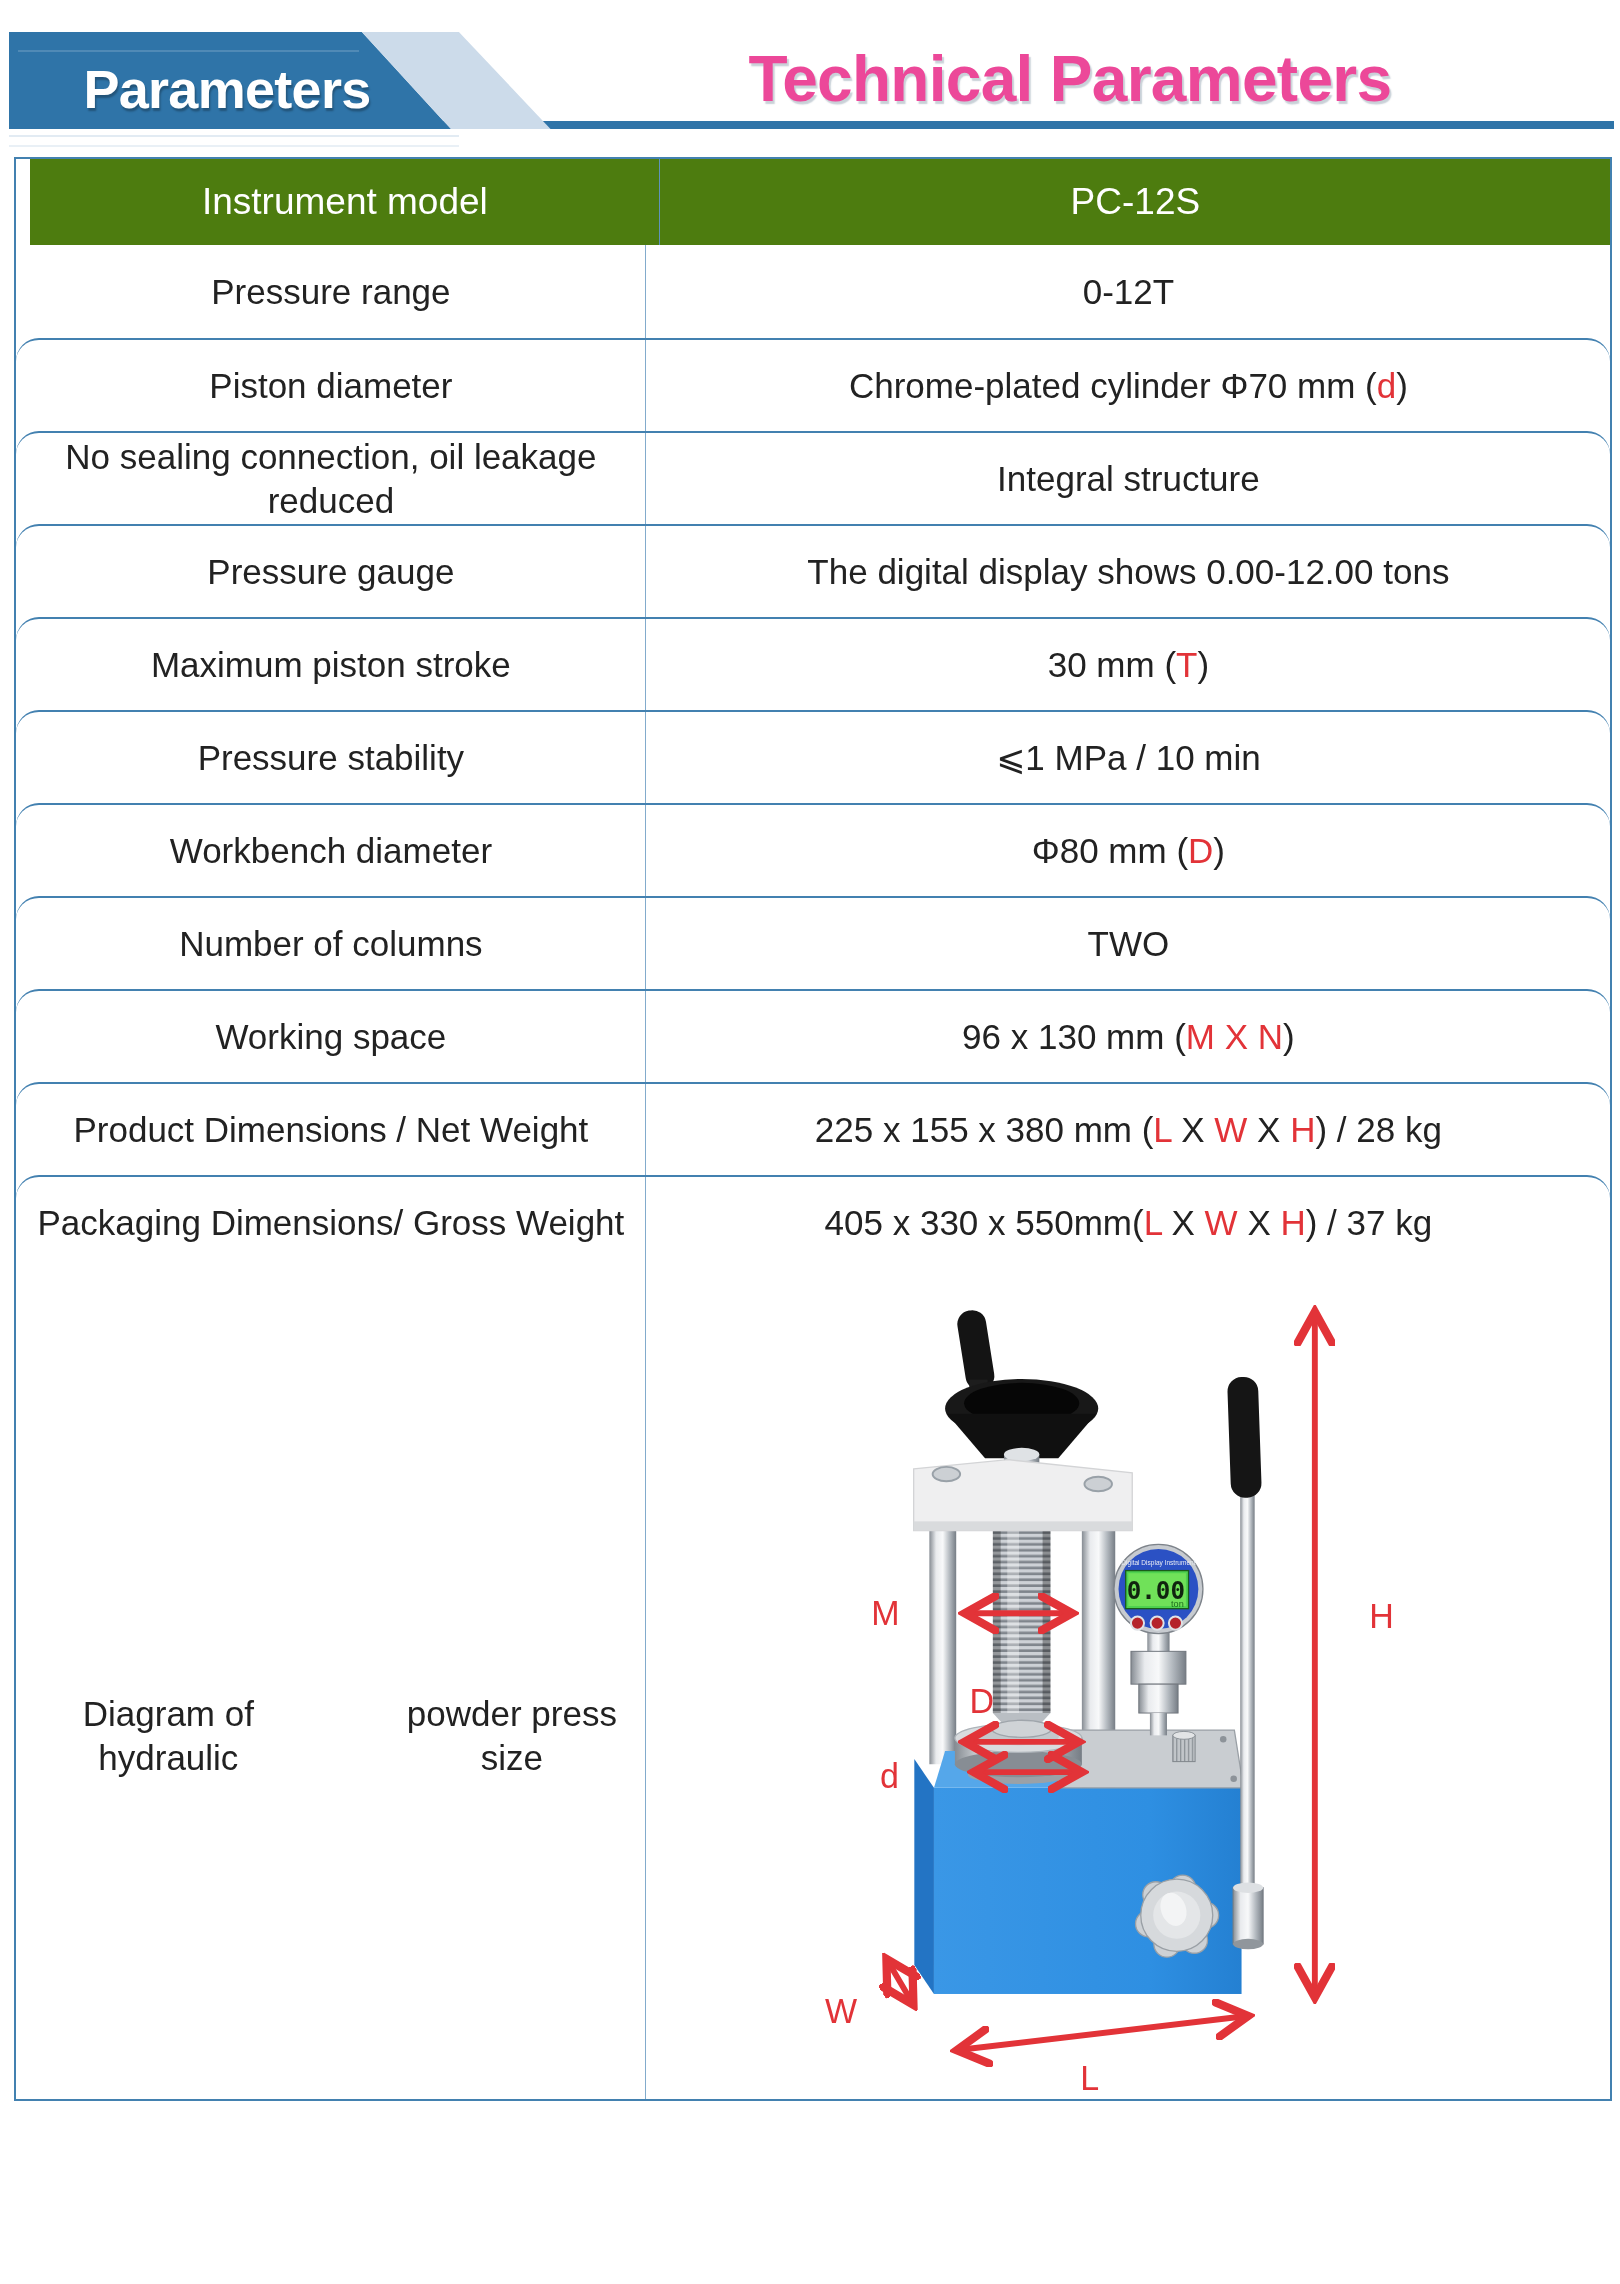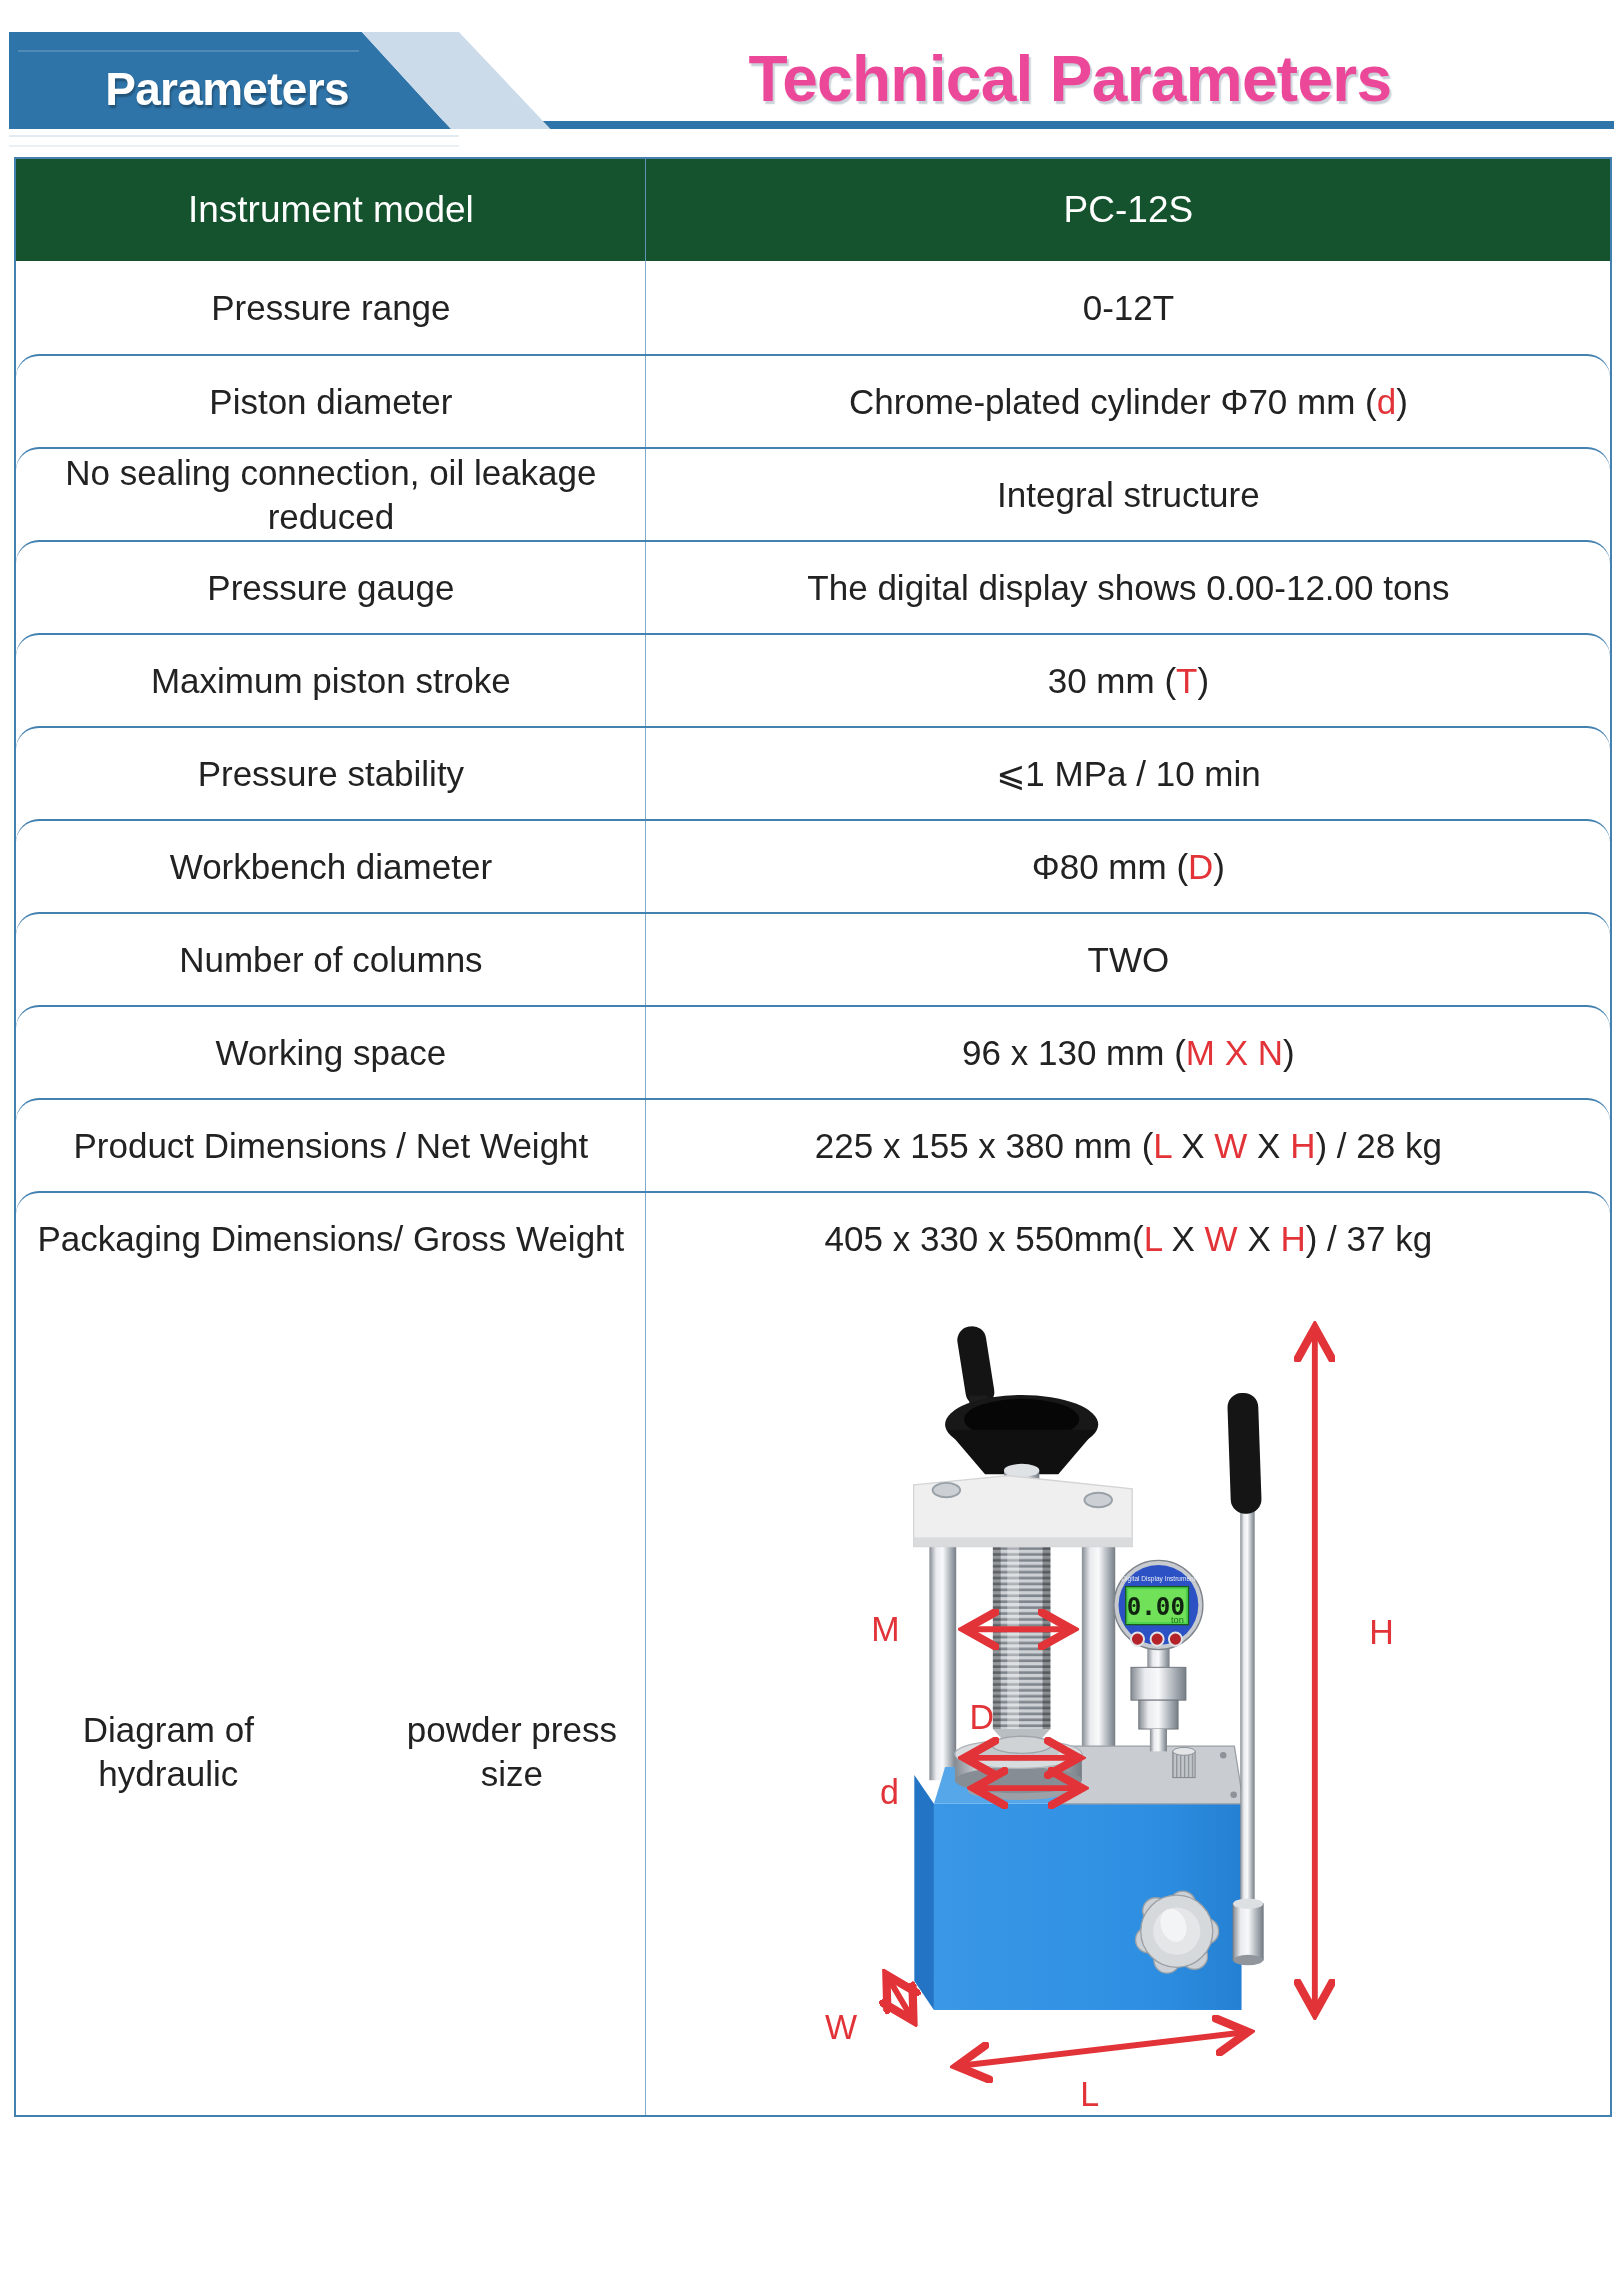--- a/index.html
+++ b/index.html
@@ -17,42 +17,42 @@
     clip-path:polygon(0 0,65.2% 0,81.6% 100%,0 100%);
   }
   .banner .light{
     position:absolute;inset:0;background:#ccdbea;
     clip-path:polygon(65.2% 0,83.1% 0,100% 100%,81.6% 100%);
   }
   .banner .innerline{position:absolute;left:9.2px;top:18.4px;width:341px;height:2px;background:rgba(255,255,255,.16);}
   .banner-label{
     position:absolute;left:33px;top:0;width:371px;height:97px;
     display:flex;align-items:center;justify-content:center;
-    color:#fff;font-size:46px;font-weight:700;letter-spacing:-0.7px;
+    color:#fff;font-size:54px;font-weight:700;letter-spacing:-0.7px;
     padding-top:17px;box-sizing:border-box;
     text-shadow:1.3px 2.6px 2px rgba(0,0,0,.28);
   }
   .page-title{
     position:absolute;left:655px;top:42px;width:830px;text-align:center;
     color:#ec4899;font-size:64px;font-weight:700;letter-spacing:-0.7px;
     text-shadow:2px 2.6px 1.3px rgba(40,70,100,.25);
   }
   
   .tbl{
     position:absolute;left:14.4px;top:157px;width:1598px;box-sizing:border-box;
     border:2px solid #4381b0;background:#fff;
   }
   .tr{display:grid;grid-template-columns:630px 1fr;box-sizing:border-box;}
   .tr + .tr{border-top:2px solid #4381b0;}
   .tr .td{
     display:flex;align-items:center;justify-content:center;text-align:center;
     font-size:35px;color:#222222;box-sizing:border-box;line-height:1.25;
   }
   .tr .td:first-child{border-right:1.3px solid #82abcc;}
-  .tr.head{height:102px;background:#14532d;}
+  .tr.head{height:86px;background:#4d7c0f;margin-left:14px;}
   .tr.head .td{color:#ffffff;font-size:37px;}
   .tr.head .td:first-child{border-right-color:#5e93ba;}
   .tr.data{height:93px;border-radius:23px;}
   .tr.diagram{height:831px;}
   .red{color:#e23338;}
   .diagram-label{
     display:flex;flex-direction:row;align-items:center;justify-content:flex-end;
     gap:58px;width:100%;transform:translateY(52px);
   }
   .fig-cell{position:relative;padding:0;}

